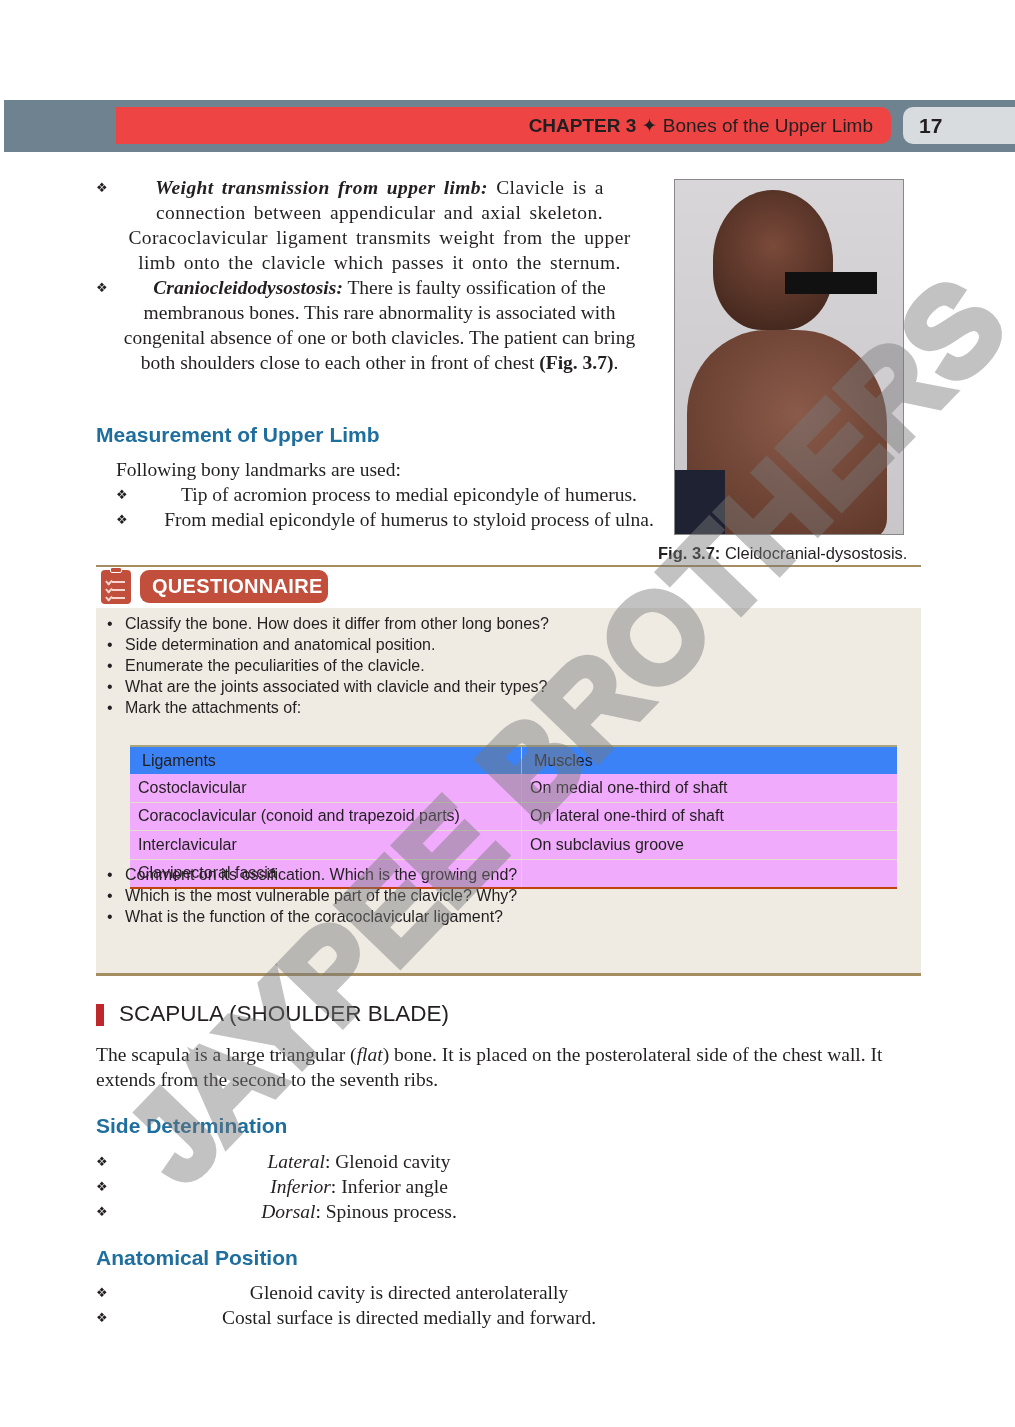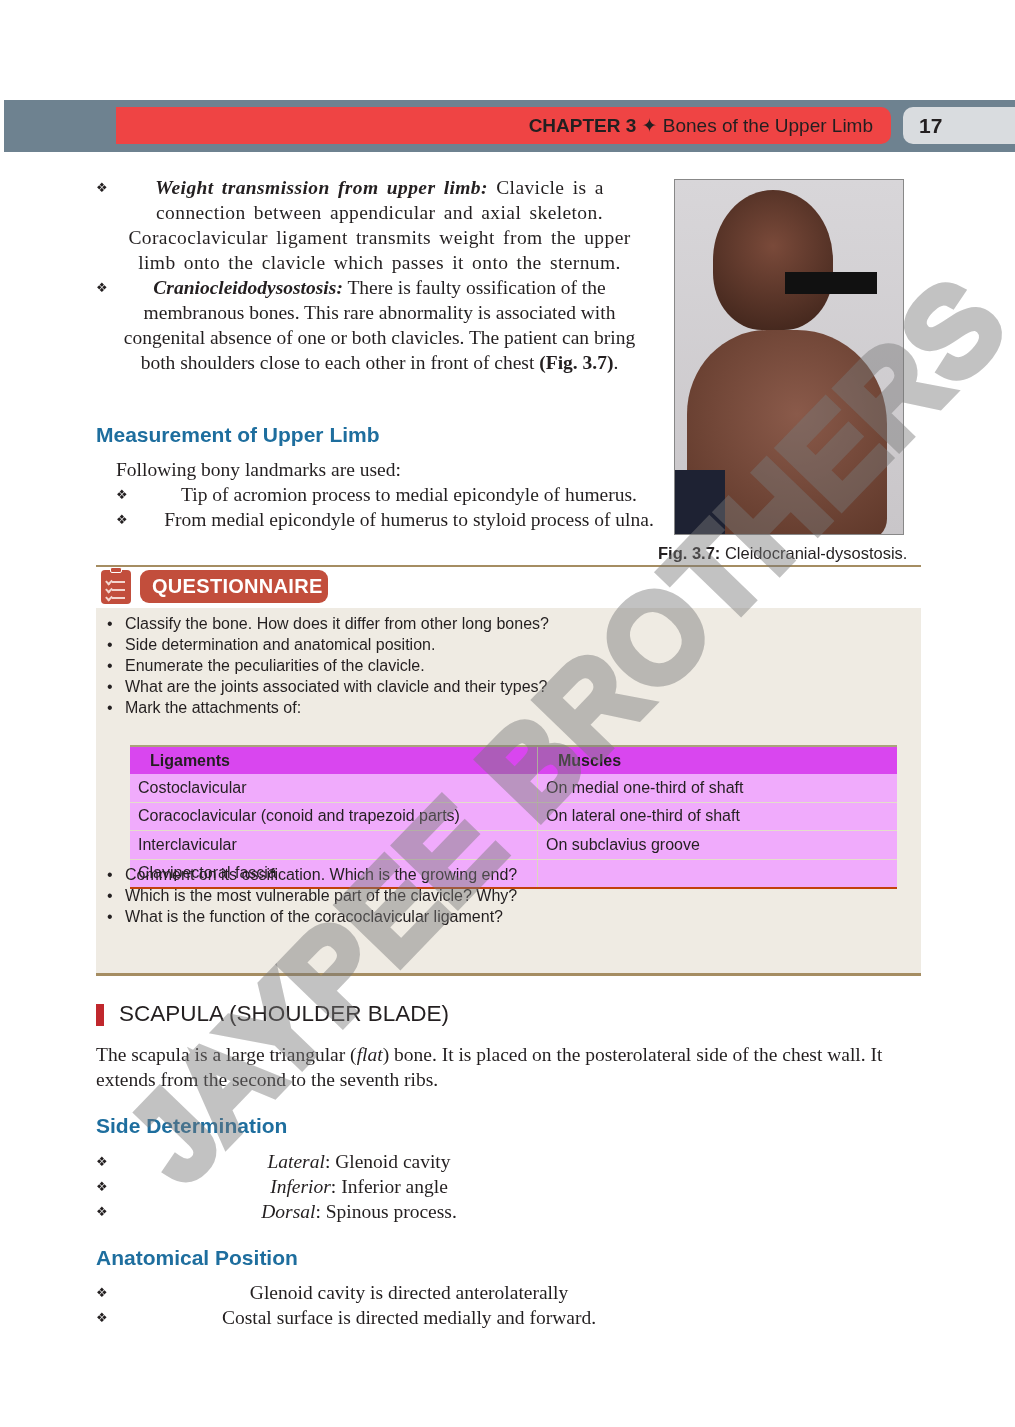--- a/index.html
+++ b/index.html
@@ -50,21 +50,21 @@
   .q-box{position:absolute;left:96px;top:608px;width:825px;height:366px;background:#efebe3;}
   .q-list{position:absolute;left:106px;margin:0;padding:0;list-style:none;font-family:"Liberation Sans",sans-serif;
        font-size:16px;line-height:21px;color:#231f20;}
   .q-list li{position:relative;padding-left:19px;}
   .q-list li::before{content:"\2022";position:absolute;left:1px;top:0;font-size:16px;}
   .q-bottom{position:absolute;left:96px;top:973px;width:825px;height:3px;background:#a58d62;}
 
   
   .tbl{position:absolute;left:130px;top:745px;width:767px;border-collapse:collapse;
        font-family:"Liberation Sans",sans-serif;font-size:16px;color:#231f20;}
-  .tbl th{background:#d946ef;text-align:left;font-weight:bold;height:27px;padding:0 20px;border-top:2px solid #a9a47a;}
+  .tbl th{background:#3b82f6;text-align:left;font-weight:normal;height:27px;padding:0 12px;border-top:2px solid #a9a47a;}
   .tbl td{background:#f0abfc;height:27.5px;padding:0 8px;border-bottom:1px solid #e4deca;}
   .tbl th + th, .tbl td + td{border-left:1px solid #ddd6bd;}
   .tbl tr:last-child td{border-bottom:2px solid #c2410c;}
 
   
   .sec-bar{position:absolute;left:96px;top:1004px;width:8px;height:22px;background:#c0272d;}
   .sec-title{position:absolute;left:119px;top:1001px;font-family:"Liberation Sans",sans-serif;font-weight:normal;font-size:22.5px;color:#231f20;}
 
   
   .wm{position:absolute;left:40px;top:640px;font-family:"Liberation Sans",sans-serif;font-size:118px;font-weight:normal;

